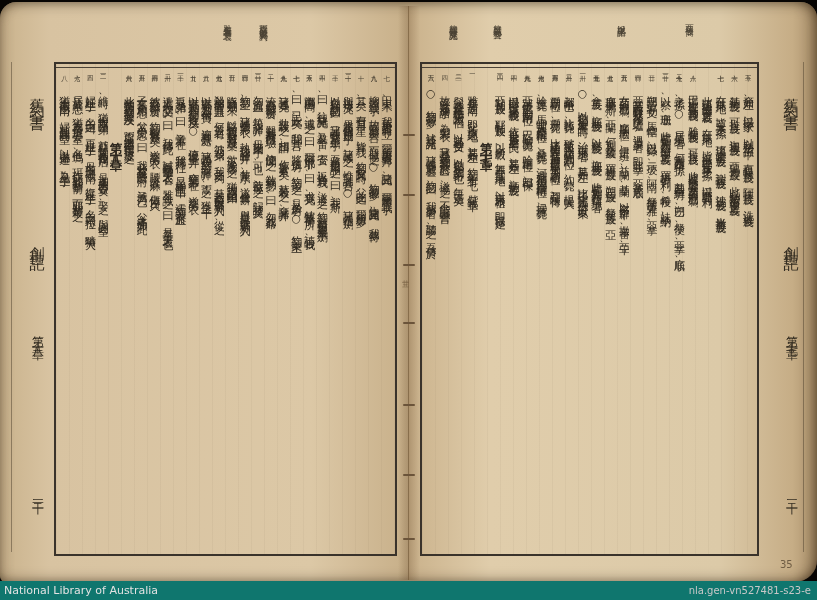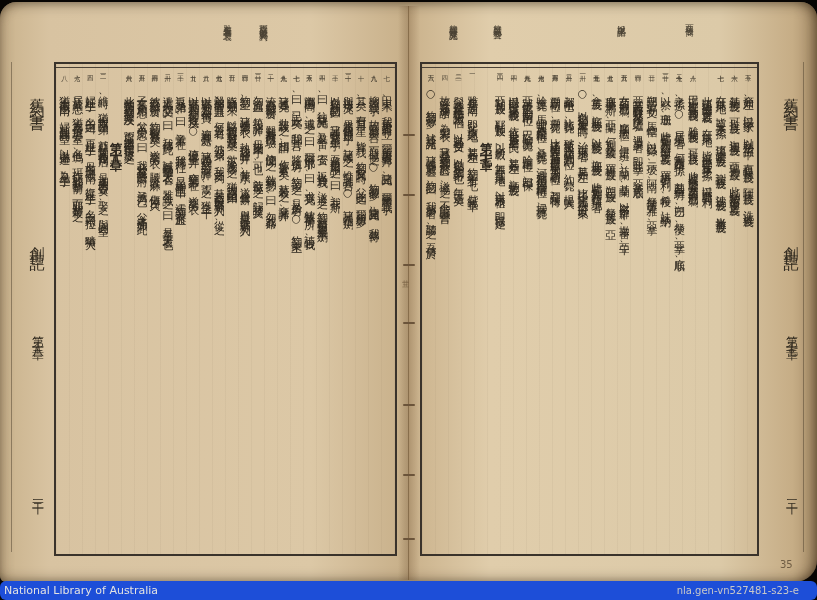--- a/index.html
+++ b/index.html
@@ -45,25 +45,25 @@
   .mtxt{position:absolute;left:0;width:100%;writing-mode:vertical-rl;text-orientation:upright;
         text-align:center;color:#332c21;}
   .m-series{top:24px;font-size:15px;letter-spacing:6px;}
   .m-book{top:172px;font-size:15px;letter-spacing:5px;}
   .m-chap{top:264px;font-size:12px;letter-spacing:3px;}
   .m-leaf{top:428px;font-size:12px;letter-spacing:3px;}
   
   .pageno{position:absolute;left:780px;top:557px;font-size:10px;color:#6e5c43;
           font-family:"DejaVu Sans","Liberation Sans",sans-serif;}
   
-  .bar{position:absolute;left:0;top:581px;width:817px;height:19px;background:#1d4ed8;
+  .bar{position:absolute;left:0;top:581px;width:817px;height:19px;background:#0f766e;
        display:flex;justify-content:space-between;align-items:center;
-       font-family:"DejaVu Sans","Liberation Sans",sans-serif;border-radius:6px;}
+       font-family:"DejaVu Sans","Liberation Sans",sans-serif;}
   .bar-left{margin-left:4px;font-size:11px;color:#e2e2e2;}
-  .bar-right{margin-right:18px;font-size:10px;color:#c8c8c8;}
+  .bar-right{margin-right:6px;font-size:10px;color:#c8c8c8;}
 </style>
 </head>
 <body>
 
 <div class="stage">
 
   <div class="paper">
 
     <div></div>
 

